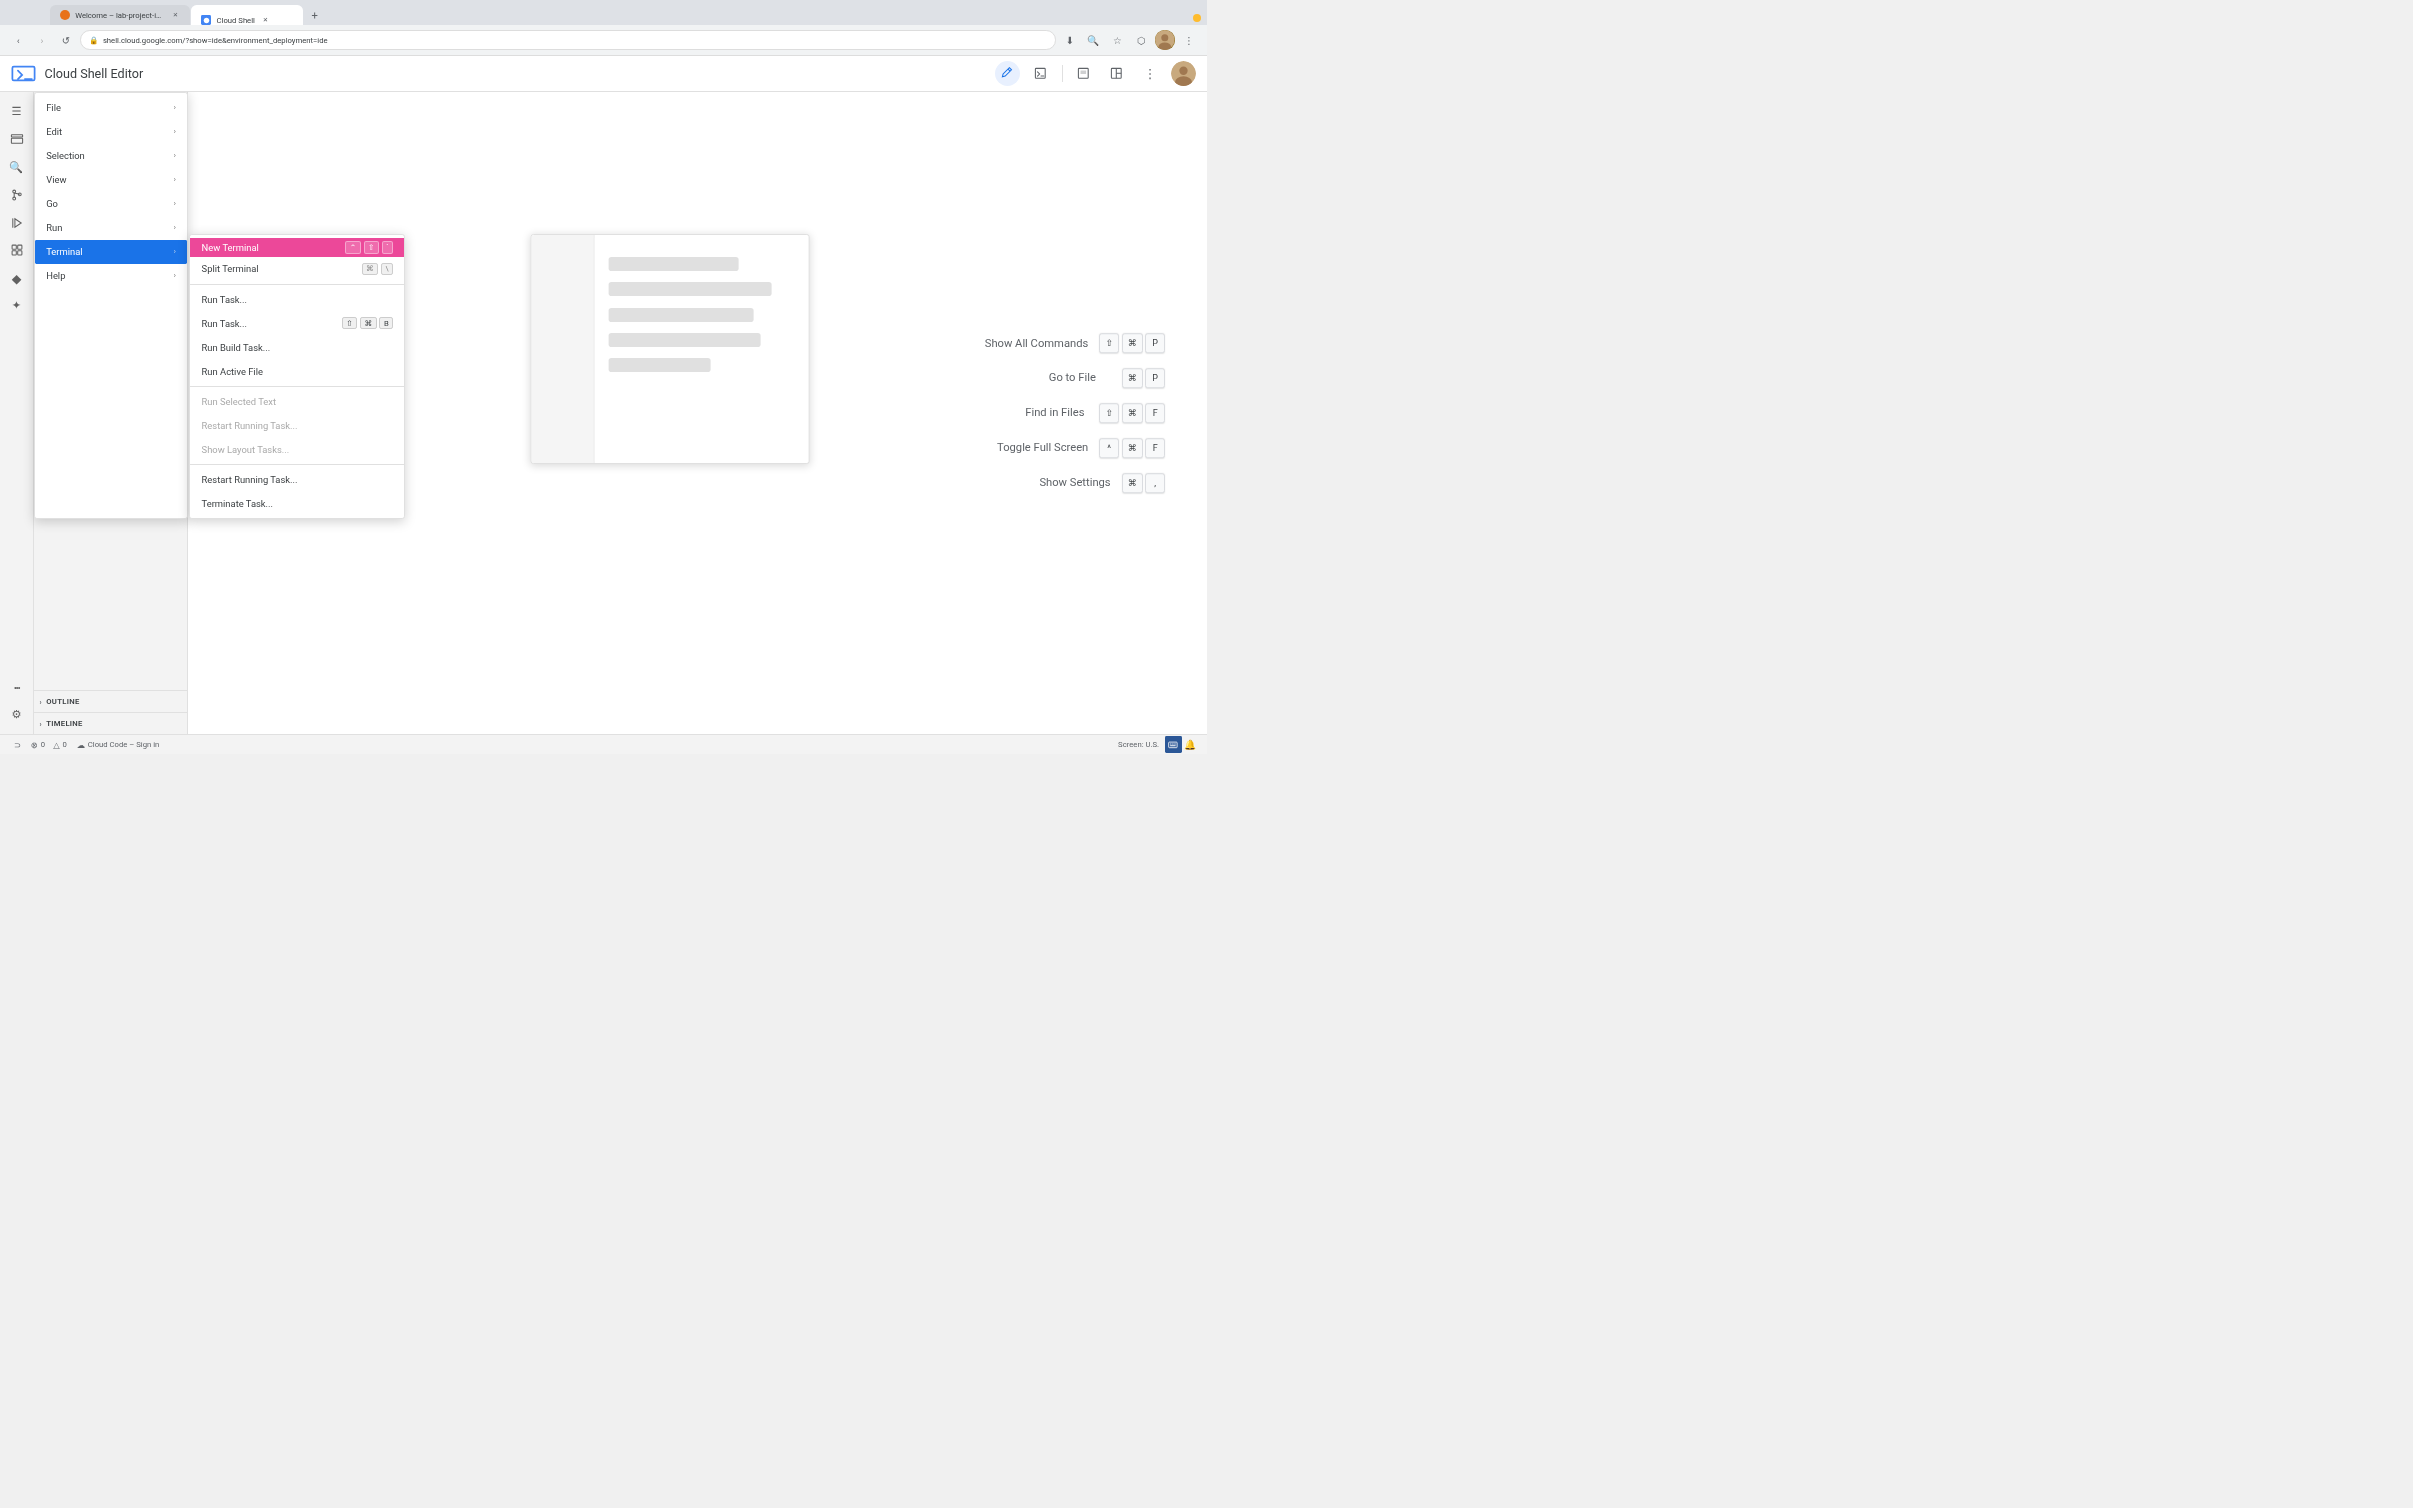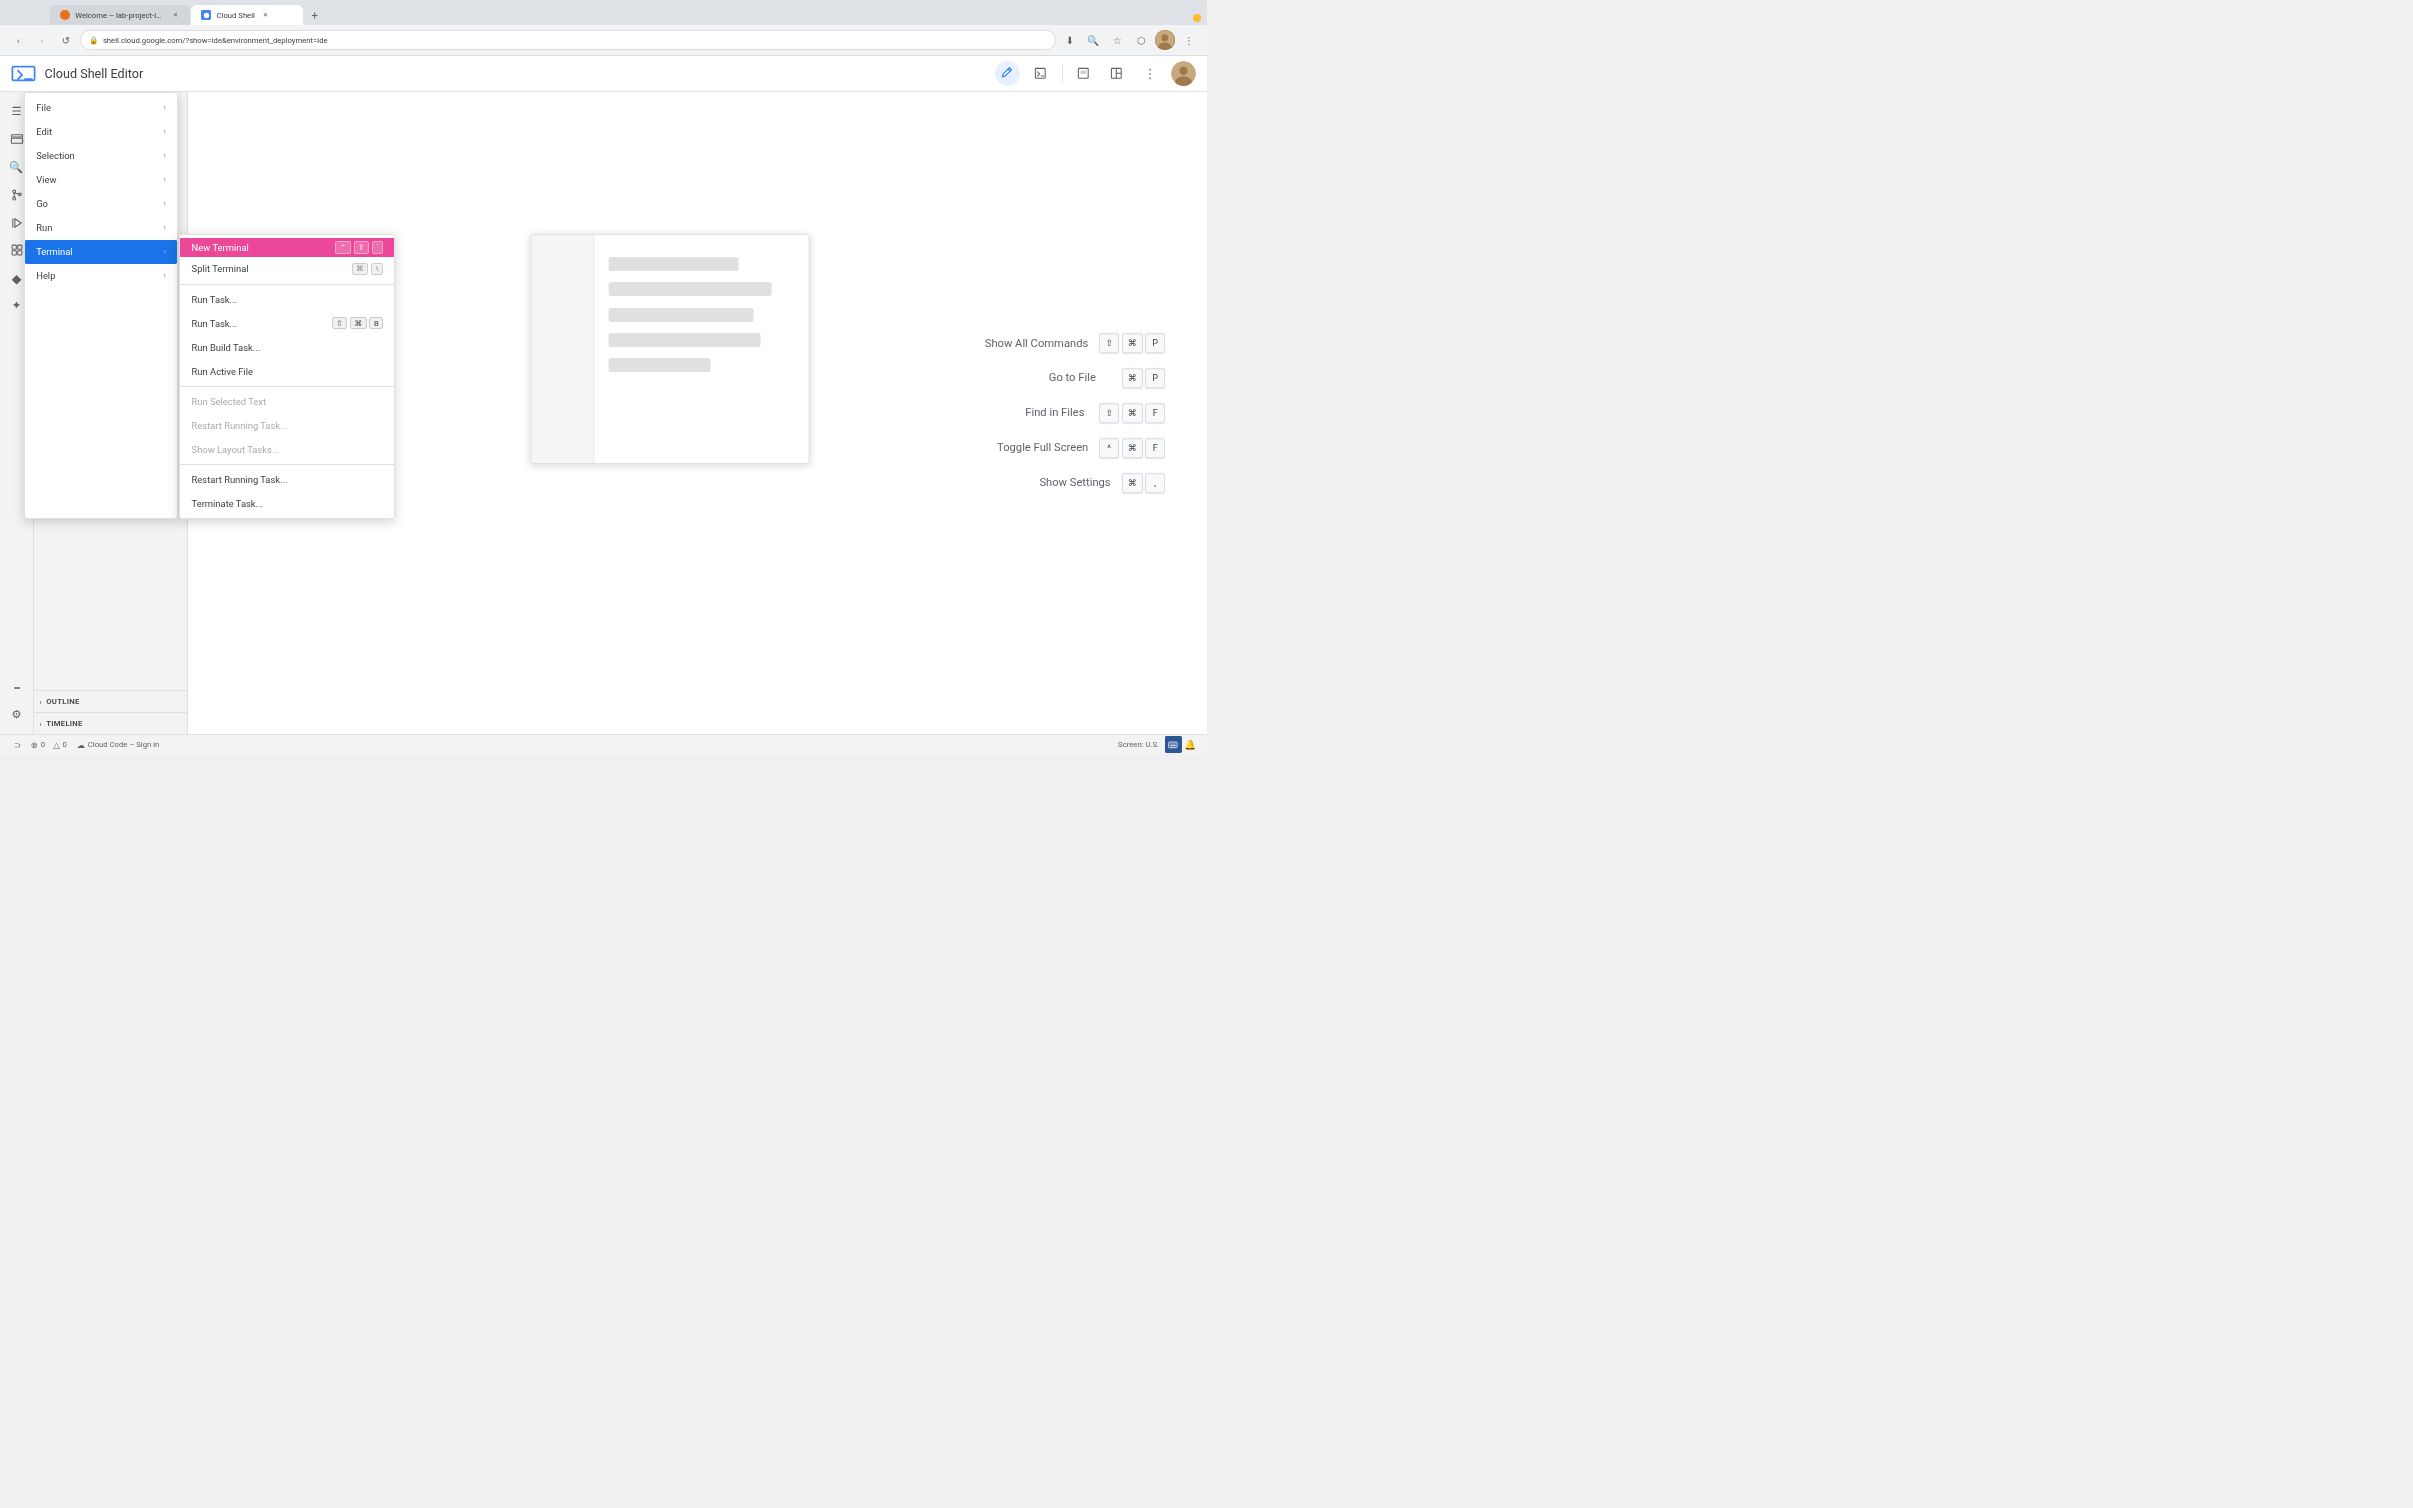--- a/index.html
+++ b/index.html
@@ -8,21 +8,21 @@
 </head>
 <body>
 
 <div style="background:#dee1e6; height:25px; display:flex; align-items:flex-end; padding:0 5.6px 0 50px;">
   <div style="display:flex; align-items:flex-end; gap:1.4px;">
     <div style="height:19.6px; padding:0 9.8px; display:flex; align-items:center; gap:5.6px; font-size:7.7px; color:#3c4043; background:#d3d6db; border-radius:5.6px 5.6px 0 0; min-width:126px; max-width:140px;">
       <div style="width:9.8px; height:9.8px; background:#e8711a; border-radius:50%; flex-shrink:0;"></div>
       <span style="overflow:hidden; text-overflow:ellipsis; white-space:nowrap; flex:1; font-size:7.7px;">Welcome – lab-project-id-e...</span>
       <div style="width:9.8px; height:9.8px; display:flex; align-items:center; justify-content:center; border-radius:50%; font-size:6.3px; color:#5f6368;">✕</div>
     </div>
-    <div style="height:19.6px; padding:0 9.8px; display:flex; align-items:center; gap:5.6px; font-size:7.7px; color:#3c4043; background:#fff; border-radius:5.6px 5.6px 0 0; min-width:112px;">
+    <div style="height:19.6px; padding:0 9.8px; display:flex; align-items:flex-end; gap:5.6px; font-size:7.7px; color:#3c4043; background:#fff; border-radius:5.6px 5.6px 0 0; min-width:112px;">
       <div style="width:9.8px; height:9.8px; background:#4285f4; border-radius:1.4px; flex-shrink:0; display:flex; align-items:center; justify-content:center;">
         <svg width="7" height="7" viewBox="0 0 10 10">
             <path d="M5 1C2.8 1 1 2.8 1 5s1.8 4 4 4 4-1.8 4-4-1.8-4-4-4z" fill="white"></path>
           </svg>
       </div>
       <span style="font-size:7.7px;">Cloud Shell</span>
       <div style="width:9.8px; height:9.8px; display:flex; align-items:center; justify-content:center; border-radius:50%; font-size:6.3px; color:#5f6368;">✕</div>
     </div>
     <div style="width:19.6px; height:19.6px; display:flex; align-items:center; justify-content:center; border-radius:50%; font-size:11.2px; color:#5f6368; cursor:pointer;">+</div>
   </div>
@@ -211,21 +211,21 @@
           <span style="font-size:11.2px; color:#5f6368; flex:1; text-align:right;">Show Settings</span>
           <div style="display:flex; gap:2.8px;">
             <div style="background:#f8f9fa; border:0.7px solid #dadce0; border-radius:2.8px; padding:2.1px 4.9px; font-size:9px; color:#3c4043; min-width:19.6px; height:19.6px; display:flex; align-items:center; justify-content:center; box-shadow:0 0.7px 1.4px rgba(0,0,0,0.1);">⌘</div>
             <div style="background:#f8f9fa; border:0.7px solid #dadce0; border-radius:2.8px; padding:2.1px 4.9px; font-size:9px; color:#3c4043; min-width:19.6px; height:19.6px; display:flex; align-items:center; justify-content:center; box-shadow:0 0.7px 1.4px rgba(0,0,0,0.1);">,</div>
           </div>
         </div>
       </div>
 
     </div>
 
-    <div style="position:absolute; top:0; left:24px; z-index:300; display:flex;">
+    <div style="position:absolute; top:0; left:34px; z-index:300; display:flex;">
 
       <div style="background:#fff; border:0.7px solid #e0e0e0; box-shadow:0 2.8px 11.2px rgba(0,0,0,0.18); border-radius:2.8px; min-width:154px; padding:2.8px 0;">
         <div style="height:24px; display:flex; align-items:center; padding:0 11.2px; cursor:pointer; color:#3c4043; font-size:9.4px;">
           <span>File</span>
           <span style="margin-left:auto; font-size:7px; color:#666;">›</span>
         </div>
         <div style="height:24px; display:flex; align-items:center; padding:0 11.2px; cursor:pointer; color:#3c4043; font-size:9.4px;">
           <span>Edit</span>
           <span style="margin-left:auto; font-size:7px; color:#666;">›</span>
         </div>

